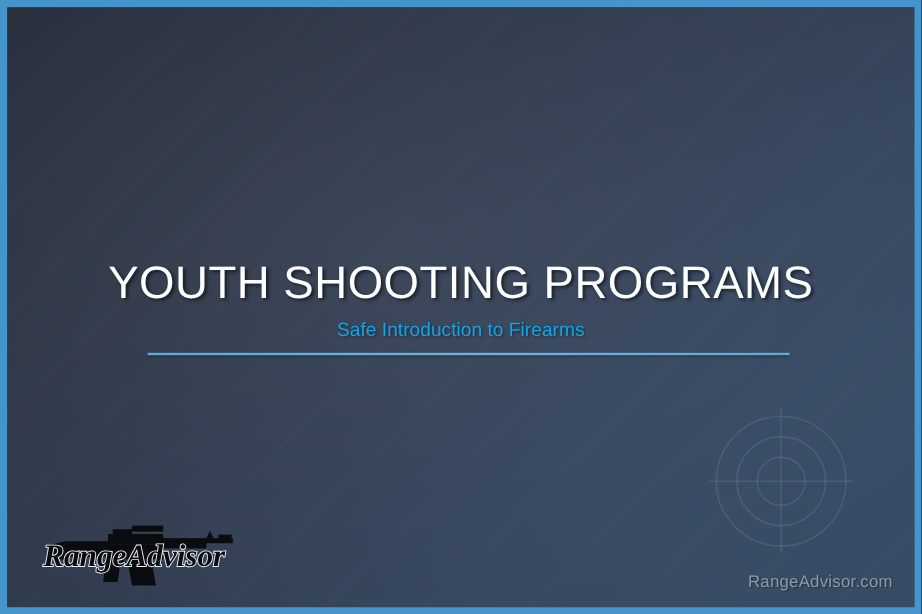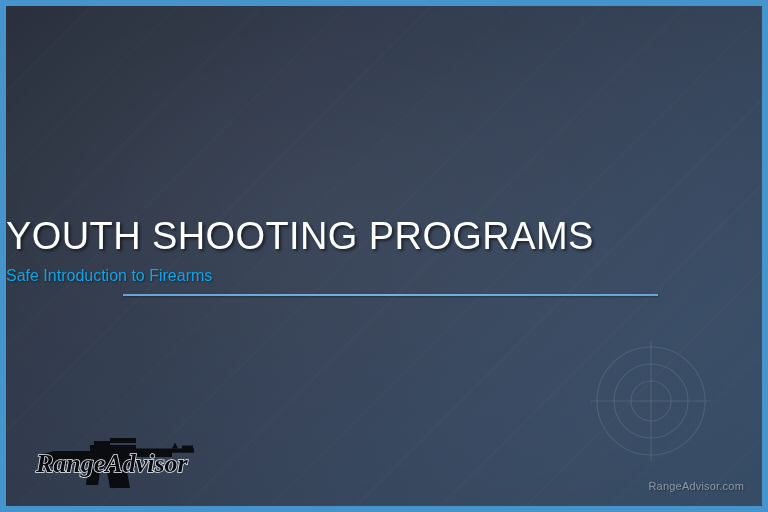--- a/index.html
+++ b/index.html
@@ -68,20 +68,21 @@
     height: 124px;
     opacity: 0.9;
   }
 
   
   #title-block {
     position: absolute;
     left: 0;
     right: 0;
     top: 208px;
+    text-align: center;
   }
   #slide-title {
     font-size: 38px;
     font-weight: 400;
     letter-spacing: 0.4px;
     color: #fdfefe;
     text-shadow: 2px 2px 3px rgba(0,0,0,0.55);
     line-height: 44px;
     margin: 0;
     white-space: nowrap;
@@ -113,21 +114,21 @@
     top: 428px;
     width: 172px;
     height: 62px;
   }
 
   
   #footer-url {
     position: absolute;
     right: 18px;
     bottom: 14px;
-    font-size: 11px;
+    font-size: 14px;
     color: #8d9aa8;
     letter-spacing: 0.2px;
     text-shadow: 1px 1px 1px rgba(0,0,0,0.35);
     white-space: nowrap;
   }
 </style>
 </head>
 <body>
 
 <div id="slide">

